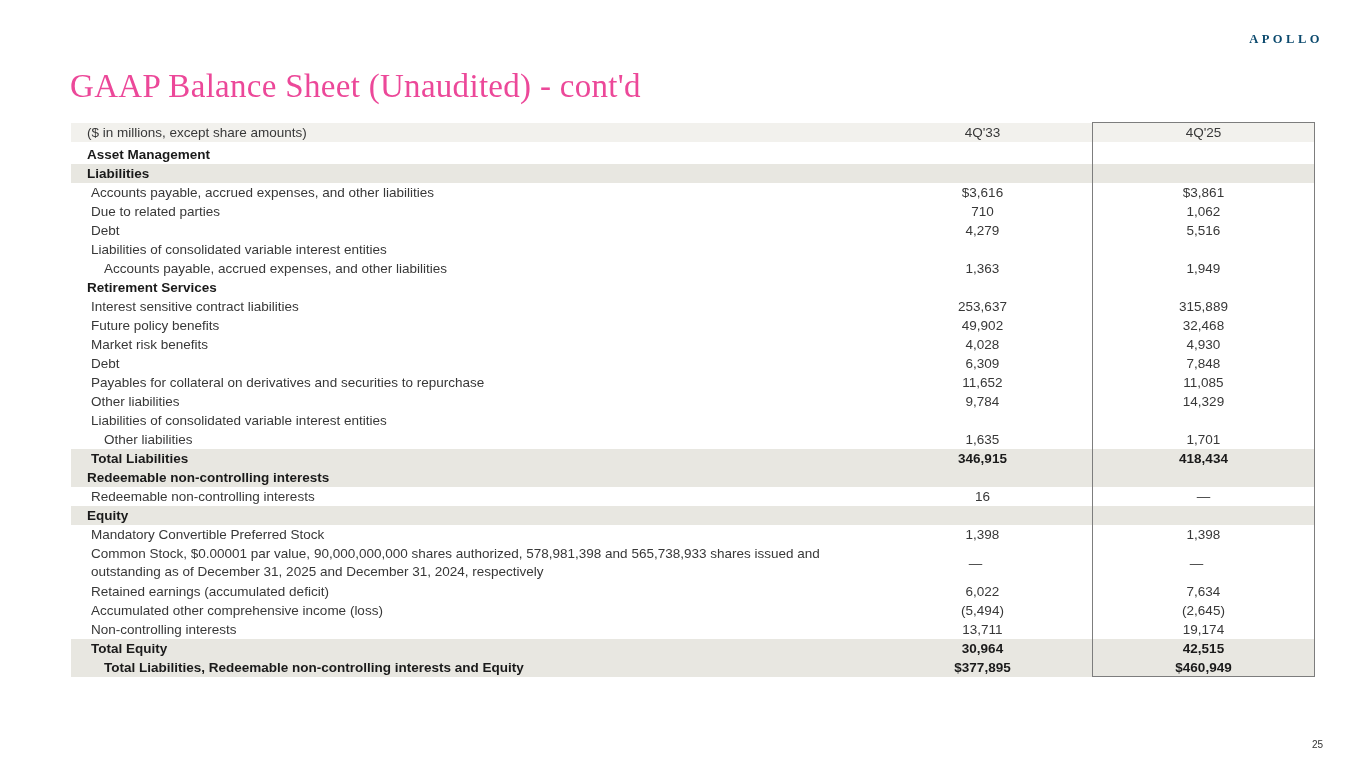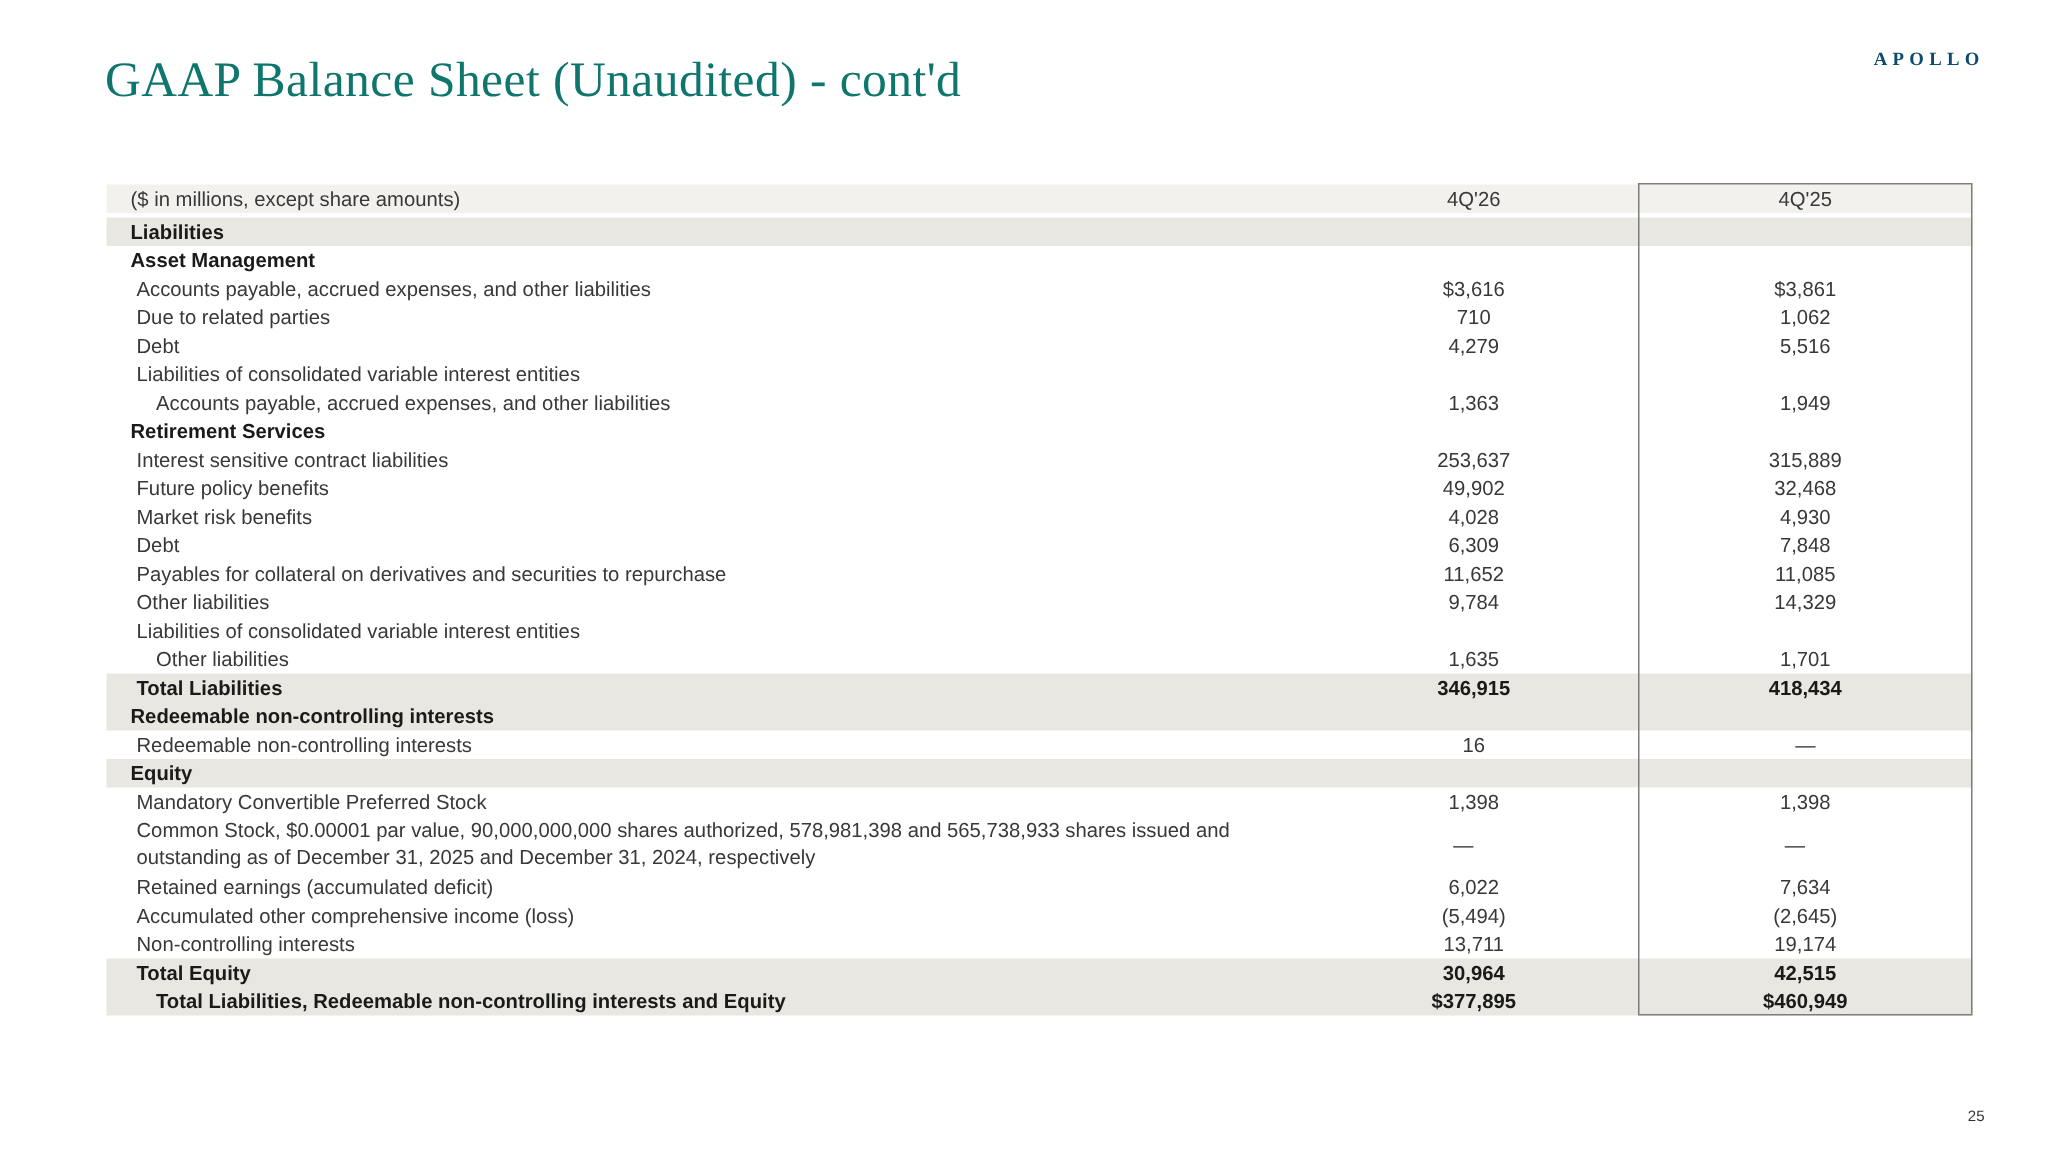--- a/index.html
+++ b/index.html
@@ -17,26 +17,26 @@
     right: 42px;
     font-family: "Liberation Serif", serif;
     font-size: 12.5px;
     font-weight: 600;
     letter-spacing: 3.5px;
     color: #0c4a6e;
   }
   .page-title {
     position: absolute;
     left: 70px;
-    top: 36px;
+    top: 68px;
     font-family: "Liberation Serif", serif;
     font-weight: 400;
     font-size: 33px;
     letter-spacing: 0.3px;
-    color: #0f766e;
+    color: #ec4899;
     white-space: nowrap;
   }
   .bs-table {
     position: absolute;
     left: 71px;
     top: 123px;
     width: 1244px;
     font-size: 13.5px;
     color: #383838;
   }
@@ -104,31 +104,31 @@
 </head>
 <body>
 
 <div class="logo">APOLLO</div>
 
 <h1 class="page-title">GAAP Balance Sheet (Unaudited) - cont'd</h1>
 
 <div class="bs-table">
   <div class="trow thead-row">
     <div class="lbl indent-0">($ in millions, except share amounts)</div>
-    <div class="v1">4Q'26</div>
+    <div class="v1">4Q'33</div>
     <div class="v2">4Q'25</div>
   </div>
   <div id="rows-container">
-      <div class="trow band bold">
-    <div class="lbl indent-0">Liabilities</div>
-    <div class="v1"></div>
-    <div class="v2"></div>
-  </div>
       <div class="trow bold">
     <div class="lbl indent-0">Asset Management</div>
+    <div class="v1"></div>
+    <div class="v2"></div>
+  </div>
+      <div class="trow band bold">
+    <div class="lbl indent-0">Liabilities</div>
     <div class="v1"></div>
     <div class="v2"></div>
   </div>
       <div class="trow">
     <div class="lbl indent-1">Accounts payable, accrued expenses, and other liabilities</div>
     <div class="v1">$3,616</div>
     <div class="v2">$3,861</div>
   </div>
       <div class="trow">
     <div class="lbl indent-1">Due to related parties</div>

